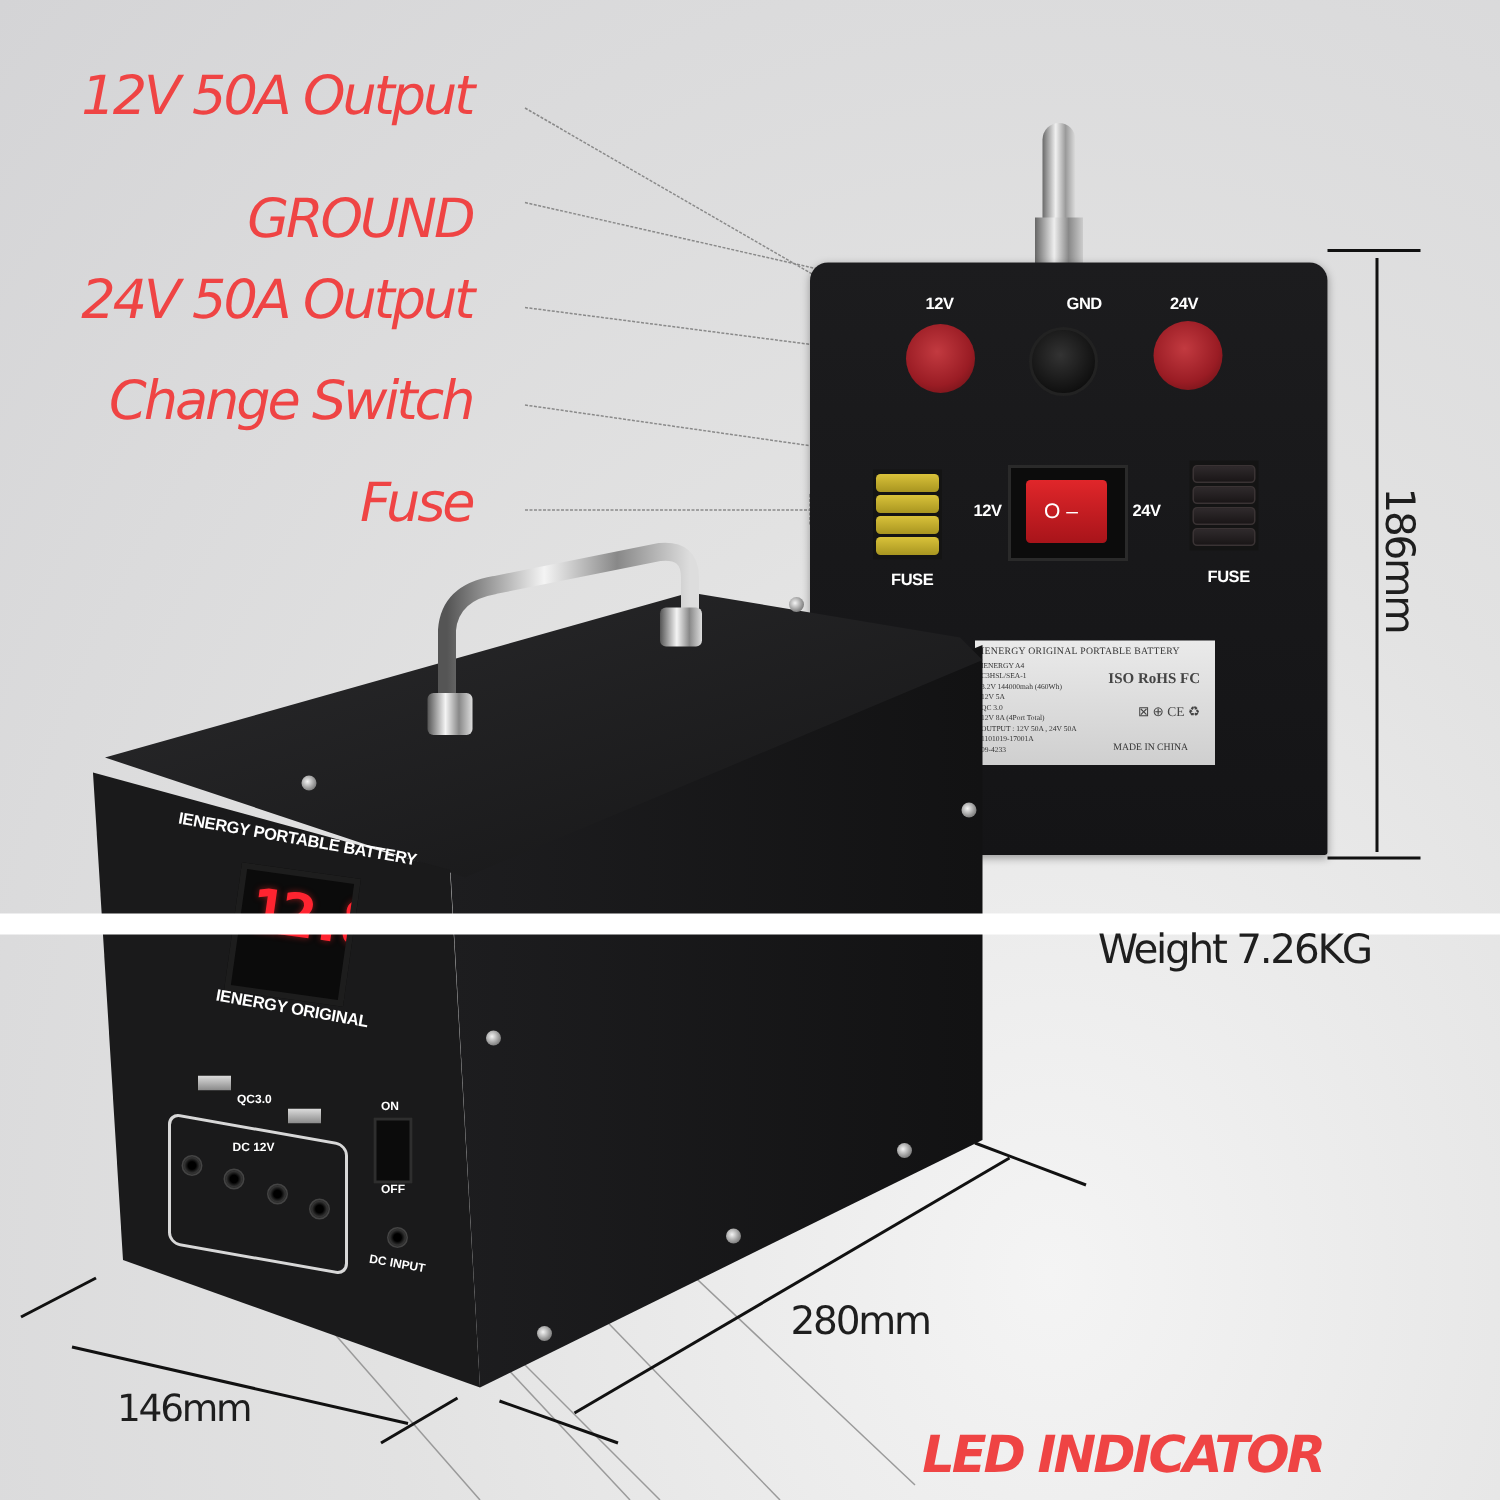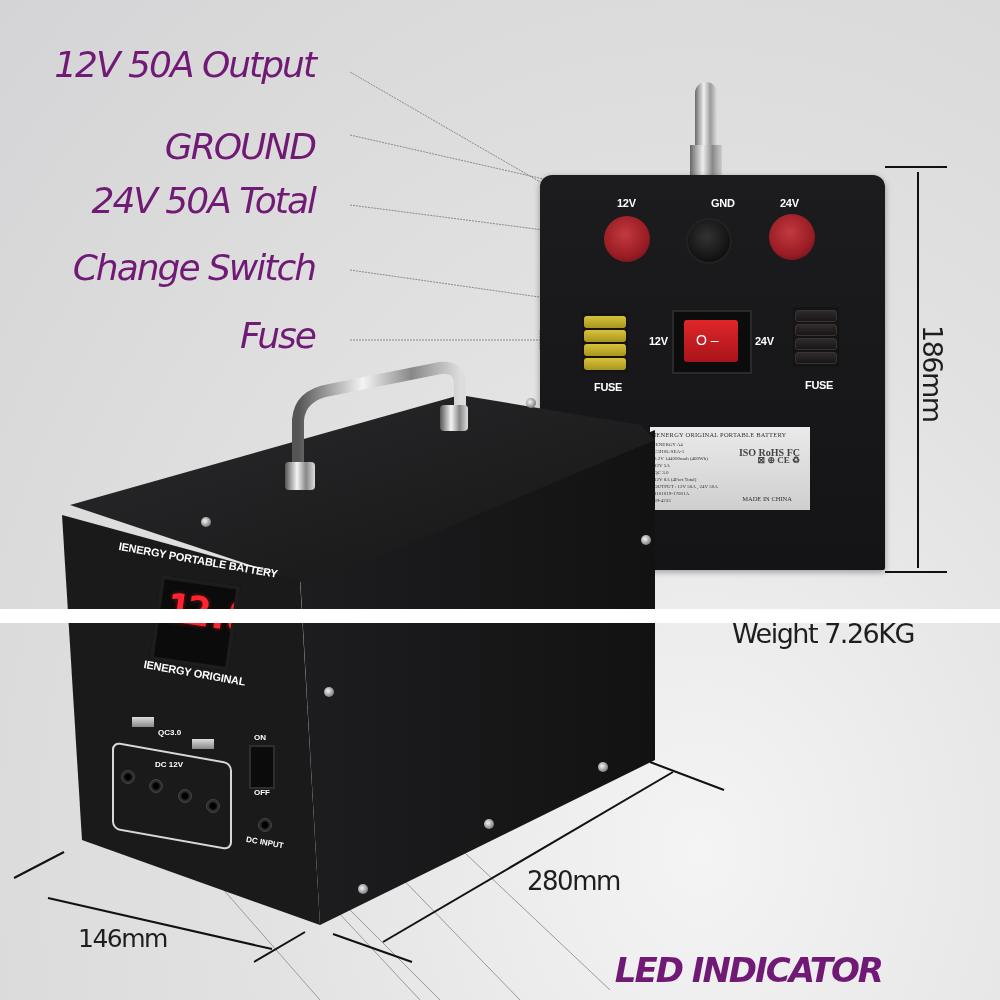--- a/index.html
+++ b/index.html
@@ -1,21 +1,21 @@
 <!DOCTYPE html>
 <html><head>
 <meta charset="utf-8">
 <style>
   html, body { margin:0; padding:0; }
   body { width:1000px; height:1000px; position:relative; overflow:hidden;
     background: radial-gradient(ellipse at 70% 85%, #f4f4f4 0%, #e2e2e2 45%, #d4d4d6 100%);
     font-family:"Liberation Sans", sans-serif; }
   .abs { position:absolute; }
   .callout { position:absolute; right:685px; font-family:"DejaVu Sans", sans-serif; font-style:italic;
-    font-size:36px; color:#701a75; letter-spacing:-2px; white-space:nowrap; text-align:left; }
+    font-size:36px; color:#ef4444; letter-spacing:-2px; white-space:nowrap; text-align:left; }
   .dim { position:absolute; font-family:"DejaVu Sans", sans-serif; font-size:26px; color:#1e1e1e; letter-spacing:-1.5px; }
   
   .back-panel { left:540px; top:175px; width:345px; height:395px; background:linear-gradient(180deg,#1c1c1e,#141416);
     border-radius:12px 12px 2px 2px; box-shadow: 0 2px 6px rgba(0,0,0,.35); }
   .hook { left:695px; top:82px; width:22px; height:70px; border-radius:11px 11px 0 0;
     background:linear-gradient(90deg,#6a6a6a,#f0f0f0 40%,#9a9a9a 70%,#ddd); }
   .hook-base { left:690px; top:145px; width:32px; height:32px;
     background:linear-gradient(90deg,#666,#eee 40%,#888 70%,#ccc); }
   .plabel { position:absolute; color:#fff; font-weight:bold; font-size:11px; letter-spacing:-0.3px; }
   .terminal { position:absolute; width:46px; height:46px; border-radius:50%; }
@@ -85,21 +85,21 @@
     <line x1="254" y1="962" x2="305" y2="932"></line>
 
     <line x1="333" y1="934" x2="412" y2="962"></line>
     <line x1="383" y1="942" x2="673" y2="772"></line>
     <line x1="650" y1="762" x2="724" y2="790"></line>
   </g>
 </svg>
 
 <div class="callout" style="top:44px">12V 50A Output</div>
 <div class="callout" style="top:126px">GROUND</div>
-<div class="callout" style="top:180px">24V 50A Total</div>
+<div class="callout" style="top:180px">24V 50A Output</div>
 <div class="callout" style="top:247px">Change Switch</div>
 <div class="callout" style="top:315px">Fuse</div>
 <div class="callout" style="right:118px; top:950px; font-size:34px; font-weight:bold;">LED INDICATOR</div>
 
 <div class="abs hook"></div>
 <div class="abs hook-base"></div>
 <div class="abs back-panel"></div>
 
 <span class="plabel" style="left:617px;top:197px">12V</span>
 <span class="plabel" style="left:711px;top:197px">GND</span>
@@ -137,21 +137,21 @@
   <div>IENERGY A4</div>
   <div>C3HSL/SEA-1</div>
   <div>3.2V 144000mah (460Wh)</div>
   <div>12V 5A</div>
   <div>QC 3.0</div>
   <div>12V 8A (4Port Total)</div>
   <div>OUTPUT : 12V 50A , 24V 50A</div>
   <div>1101019-17001A</div>
   <div>09-4233</div>
   <div class="certs">ISO RoHS FC</div>
-  <div class="certs" style="top:30px;font-size:9px;font-weight:bold">⊠ ⊕ CE ♻</div>
+  <div class="certs" style="top:44px;font-size:9px;font-weight:normal">⊠ ⊕ CE ♻</div>
   <div class="made">MADE IN CHINA</div>
 </div>
 
 <svg class="abs" style="left:0;top:0" width="1000" height="1000">
   <defs>
     <linearGradient id="topg" x1="0" y1="0" x2="1" y2="1">
       <stop offset="0" stop-color="#2a2a2c"></stop>
         <stop offset="1" stop-color="#151516"></stop>
     </linearGradient>
     <linearGradient id="sideg" x1="0" y1="0" x2="1" y2="0">

